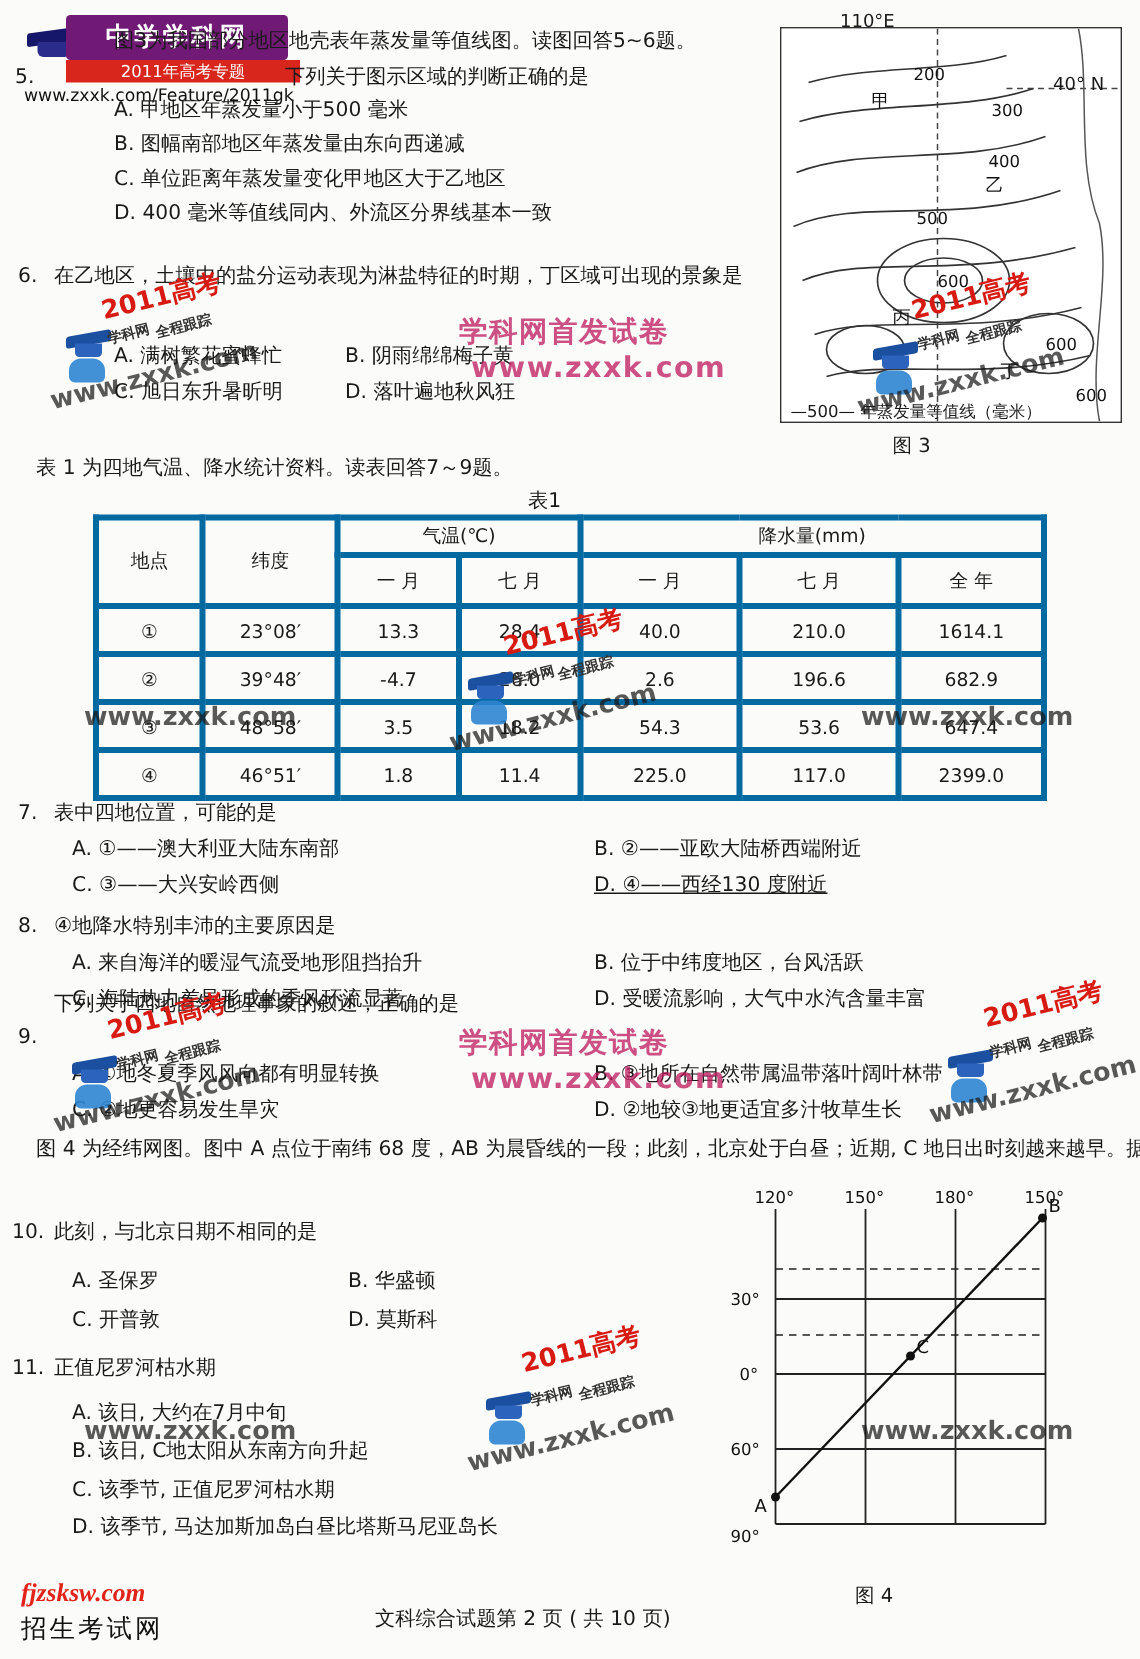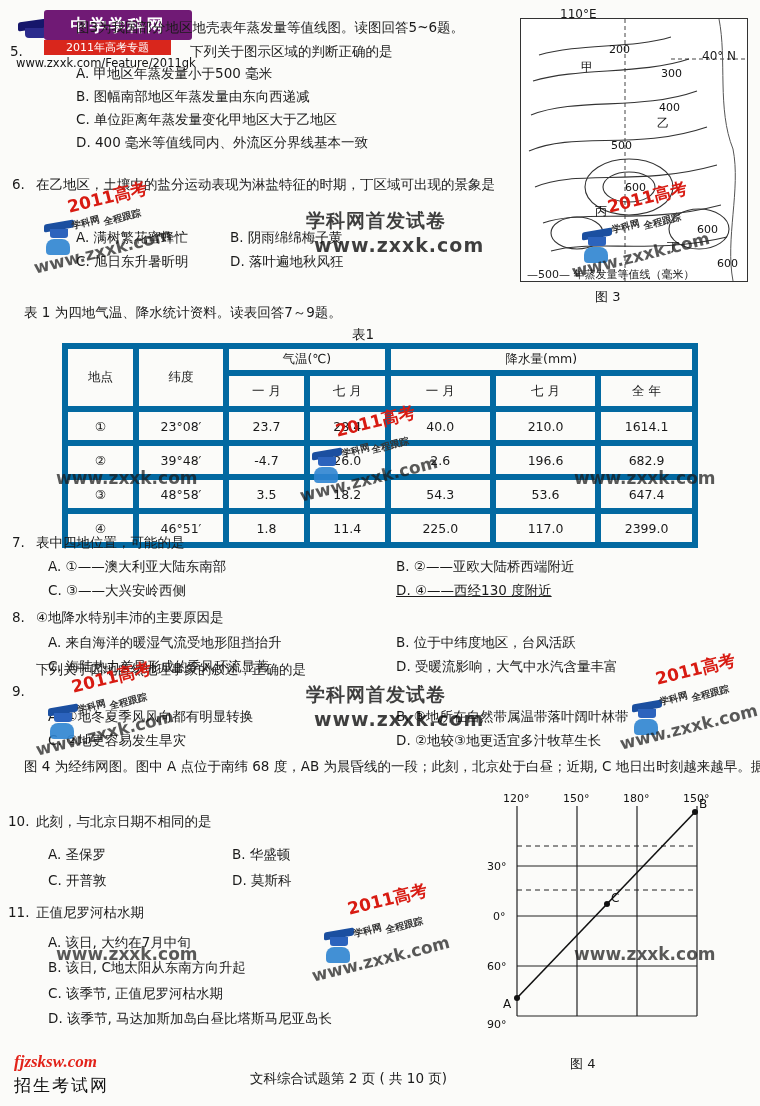--- a/index.html
+++ b/index.html
@@ -27,21 +27,21 @@
   .logo .cap{
     position:absolute;left:0;top:6px;width:44px;height:36px;
   }
   .logo .box{
     position:absolute;left:28px;top:2px;width:148px;height:30px;
     background:#701a75;border-radius:3px;
     color:#fff;font-size:17px;font-weight:bold;letter-spacing:2px;
     text-align:center;line-height:30px;
   }
   .logo .sub{
-    position:absolute;left:28px;top:32px;width:127px;height:15px;
+    position:absolute;left:28px;top:32px;width:156px;height:15px;
     background:#d9261c;color:#fff;font-size:11px;text-align:center;line-height:15px;
   }
   .logo .url{
     position:absolute;left:0px;top:48px;font-size:11.5px;color:#111;
   }
 
   
   .capwrap{position:relative;width:44px;height:36px;}
   .capwrap .mortar{
     position:absolute;left:2px;top:6px;width:36px;height:9px;
@@ -73,31 +73,31 @@
   }
   .wm-url{color:#1a1a1a;opacity:.72;font-size:17px;}
   .wm-rot{transform:rotate(-14deg);transform-origin:left center;}
   .wm-red{color:#d81b12;font-size:17px;font-weight:bold;}
   .wm-sm{font-size:9.5px;color:#333;}
   .wm-badge{position:absolute;width:46px;height:40px;}
   .wm-badge .c1{position:absolute;left:4px;top:2px;width:30px;height:8px;background:#1b4fa0;transform:skewY(-10deg);border-radius:2px;}
   .wm-badge .c2{position:absolute;left:10px;top:9px;width:18px;height:9px;background:#2c63bd;border-radius:0 0 3px 3px;}
   .wm-badge .c3{position:absolute;left:6px;top:19px;width:24px;height:16px;background:#2d84d0;border-radius:8px 8px 4px 4px;opacity:.9;}
   .wm-big{
-    position:absolute;color:#000000;opacity:.75;font-size:19px;font-weight:bold;
+    position:absolute;color:#be185d;opacity:.75;font-size:19px;font-weight:bold;
     letter-spacing:1px;white-space:nowrap;
   }
 
   
   table.data{
     position:absolute;border-collapse:collapse;
     font-size:12.5px;
   }
   table.data th,table.data td{
-    border:6px solid #0369a1;text-align:center;padding:2px 4px;
+    border:4px solid #0369a1;text-align:center;padding:2px 4px;
     font-weight:normal;
   }
 
   
   .fig3{position:absolute;left:520px;top:18px;width:226px;height:262px;border:1px solid #333;background:#fff;}
   .fig3 svg{display:block;}
   .fig3cap{position:absolute;left:595px;top:288px;font-size:13px;}
   .fig3leg{position:absolute;left:527px;top:267px;font-size:11px;white-space:nowrap;}
 
   
@@ -155,21 +155,21 @@
     <tr>
       <th style="width:80px;height:26px;">一 月</th>
       <th style="width:80px;">七 月</th>
       <th style="width:110px;">一 月</th>
       <th style="width:110px;">七 月</th>
       <th style="width:96px;">全 年</th>
     </tr>
     <tr>
       <td style="height:24px;">①</td>
       <td>23°08′</td>
-      <td>23.7</td>
+      <td>13.3</td>
       <td>28.4</td>
       <td>40.0</td>
       <td>210.0</td>
       <td>1614.1</td>
     </tr>
     <tr>
       <td style="height:24px;">②</td>
       <td>39°48′</td>
       <td>-4.7</td>
       <td>26.0</td>

